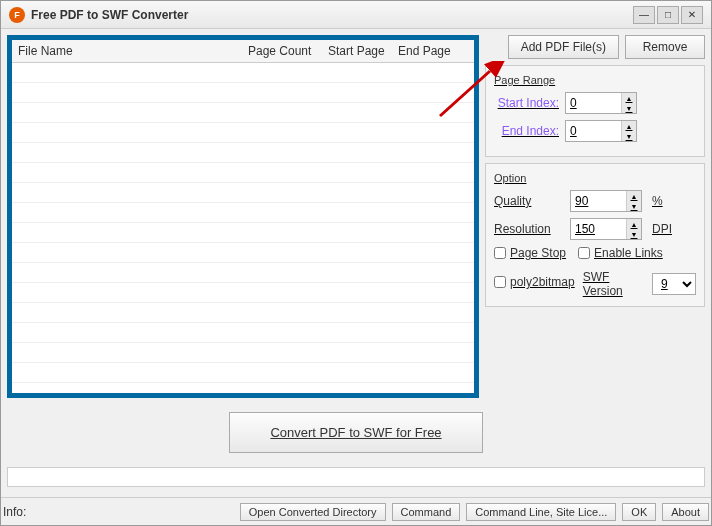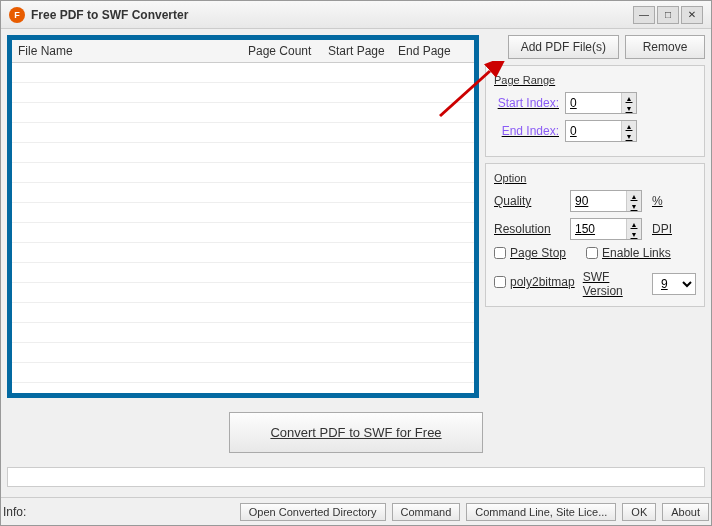--- a/index.html
+++ b/index.html
@@ -379,21 +379,21 @@
             <span class="field-label-left">Resolution</span>
             <div class="spinbox">
               <input type="text" value="150" style="">
               <div class="spinbox-btns">
                 <button class="spinbox-btn">▲</button>
                 <button class="spinbox-btn">▼</button>
               </div>
             </div>
             <span class="unit-label">DPI</span>
           </div>
-          <div style="display:flex; gap:20px; align-items:center; margin-bottom:6px;">
+          <div style="display:flex; gap:12px; align-items:center; margin-bottom:6px;">
             <div class="checkbox-row">
               <input type="checkbox" style="">
               <span class="checkbox-label">Page Stop</span>
             </div>
             <div class="checkbox-row">
               <input type="checkbox" style="">
               <span class="checkbox-label">Enable Links</span>
             </div>
           </div>
           <div style="display:flex; gap:8px; align-items:center;">

